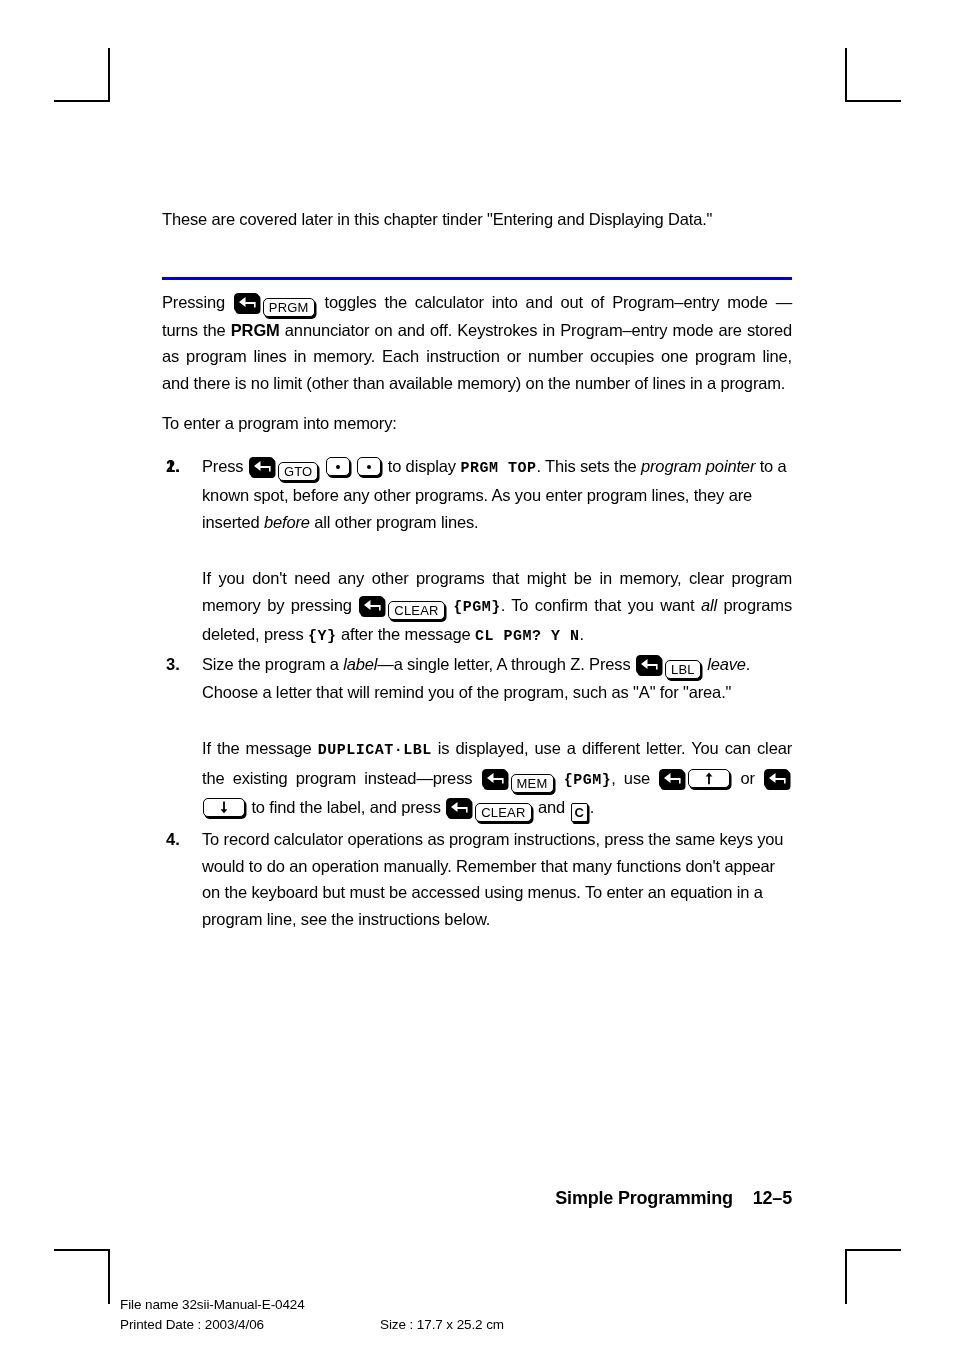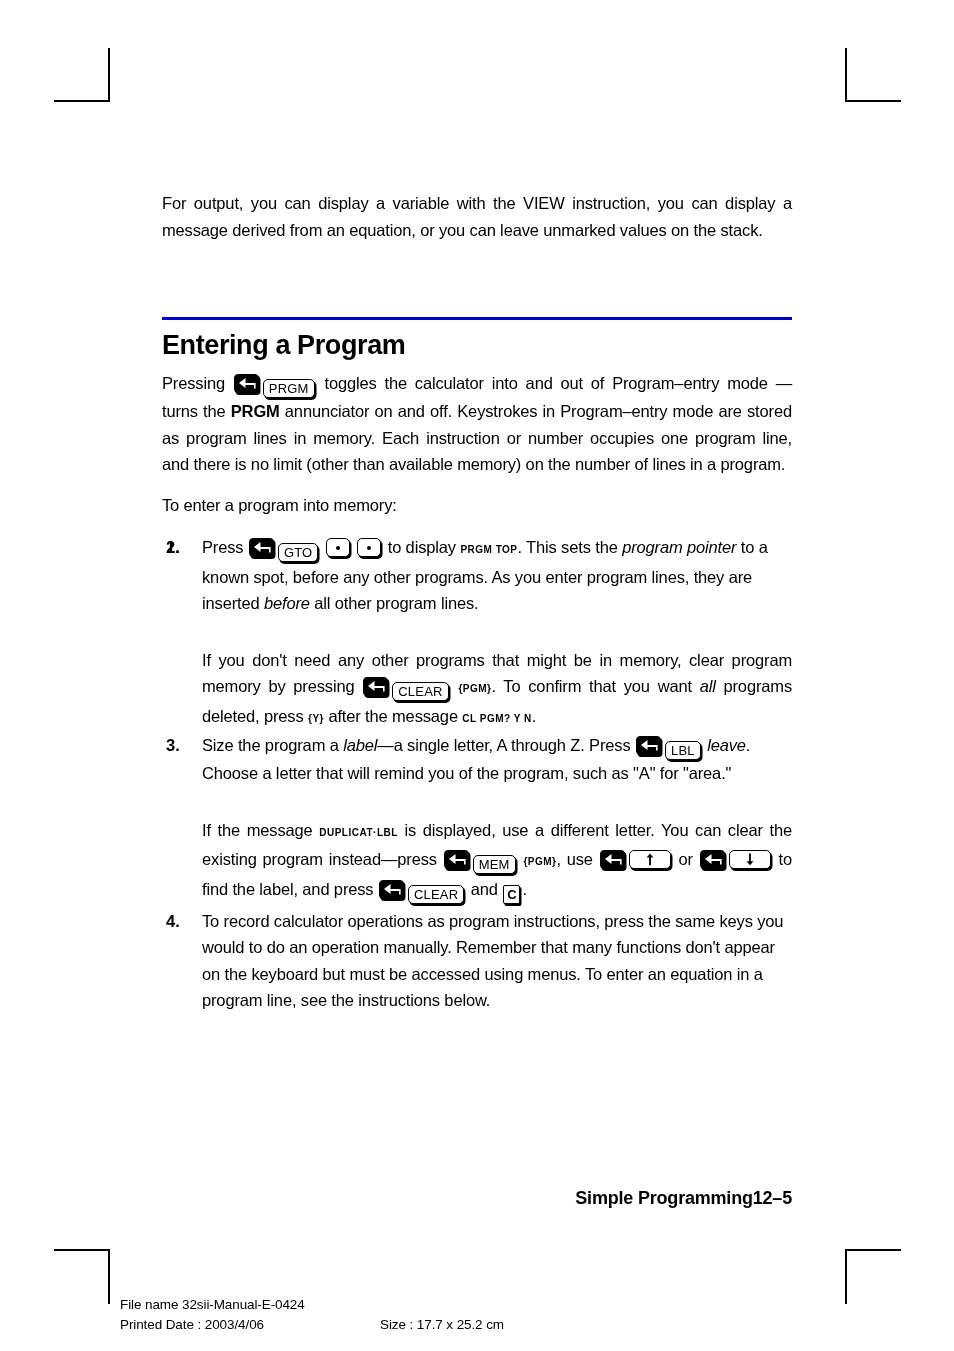--- a/index.html
+++ b/index.html
@@ -93,22 +93,22 @@
     margin-top: 30px;
     text-align: justify;
   }
   .nojust { text-align: left !important; }
 
   em { font-style: italic; }
   strong { font-weight: bold; }
 
   
   .lcd {
-    font-family: Liberation Sans, sans-serif;
-    font-size: 10px;
+    font-family: Liberation Mono, monospace;
+    font-size: 15px;
     letter-spacing: 0.5px;
     font-weight: 600;
   }
 
   
   .key {
     display: inline-block;
     vertical-align: -4px;
     position: relative;
     box-sizing: border-box;
@@ -195,21 +195,21 @@
   .page-footer {
     position: absolute;
     left: 162px;
     top: 1188px;
     width: 630px;
     text-align: right;
     font-size: 18px;
     font-weight: bold;
     letter-spacing: -0.2px;
   }
-  .page-footer .pg { }
+  .page-footer .pg { margin-left: 20px; }
 
   .doc-footer {
     position: absolute;
     left: 120px;
     top: 1295px;
     font-size: 13.5px;
     line-height: 20px;
     letter-spacing: -0.1px;
   }
   .doc-footer .row2 { position: relative; }
@@ -227,28 +227,27 @@
 <div class="crop crop-tl-h"></div>
 <div class="crop crop-tr-v"></div>
 <div class="crop crop-tr-h"></div>
 <div class="crop crop-bl-v"></div>
 <div class="crop crop-bl-h"></div>
 <div class="crop crop-br-v"></div>
 <div class="crop crop-br-h"></div>
 
 <div class="page">
 
-  <p>For output, you can display a variable with the VIEW instruction, you can display a message derived from an equation, or you can leave unmarked values on the stack.</p>
 
   <div class="intro-gap"></div>
 
+  <p class="last nojust">These are covered later in this chapter tinder "Entering and Displaying Data."</p>
 
   <div class="rule"></div>
 
-  <h2 class="heading">Entering a Program</h2>
 
   <p><span>Pressing</span>&nbsp;<span class="key key-shift"><svg width="19" height="12" viewBox="0 0 19 12">
           <path d="M8.5 1 L2 6 L8.5 11 L8.5 8 L17 8 L17 11.5 L18.6 11.5 L18.6 6 L8.5 6 Z" fill="#fff"></path>
         </svg></span><span class="key key-lbl">PRGM</span>&nbsp;<span>toggles the calculator into and out of Program–entry mode — turns the</span>&nbsp;<strong>PRGM</strong>&nbsp;<span>annunciator on and off. Keystrokes in Program–entry mode are stored as program lines in memory. Each instruction or number occupies one program line, and there is no limit (other than available memory) on the number of lines in a program.</span></p>
 
   <p class="nojust" style="margin-top:12px;margin-bottom:16px;">To enter a program into memory:</p>
 
   <ol class="steps">
 
     <li>

